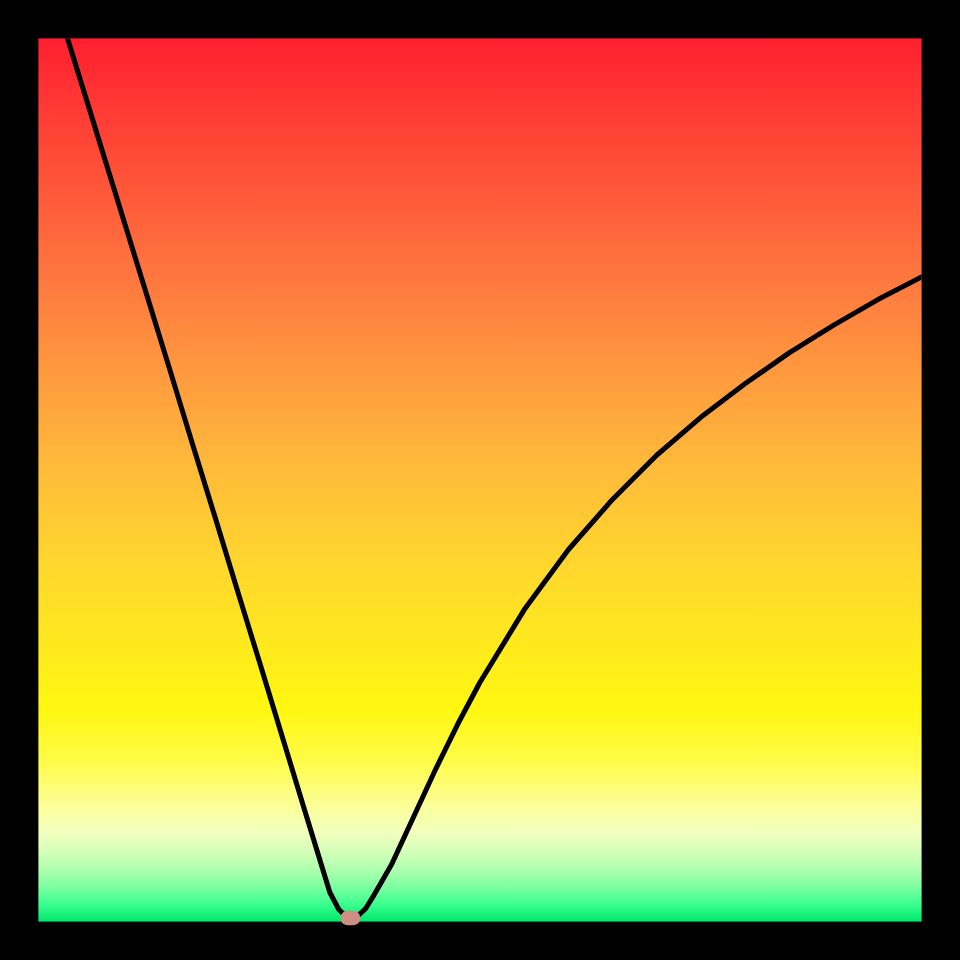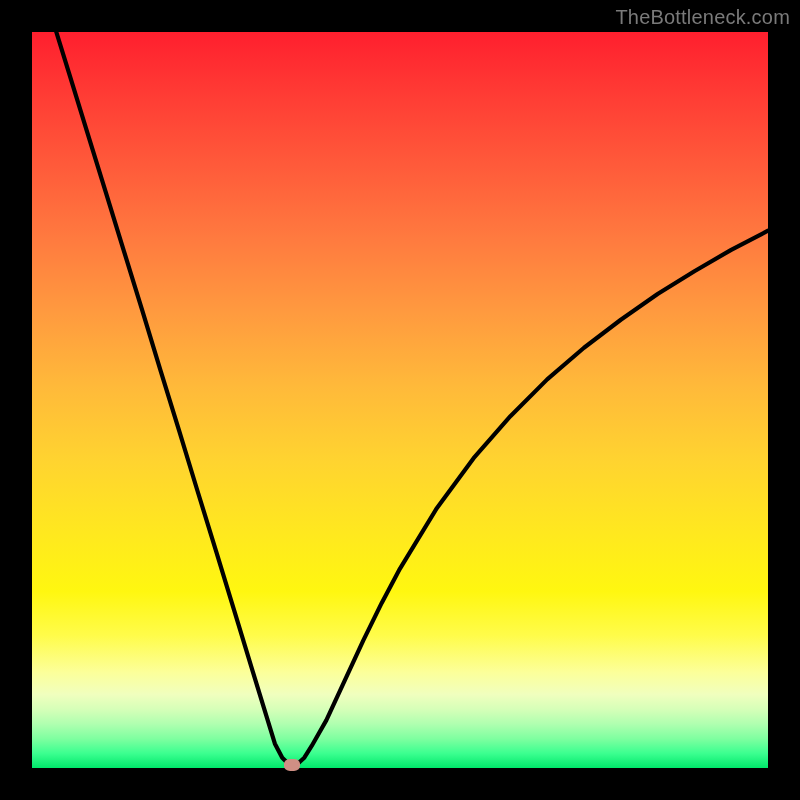--- a/index.html
+++ b/index.html
@@ -74,14 +74,13 @@
 </head>
 <body>
 
 <div class="frame">
   <div class="plot-area">
     <svg class="curve" viewBox="0 0 736 736" preserveAspectRatio="none">
       <path fill="none" stroke="#000" stroke-width="4.2" stroke-linecap="round" stroke-linejoin="round" d="M24.29 0.00 L36.80 40.48 L55.20 100.10 L73.60 159.71 L92.00 219.33 L110.40 278.94 L128.80 339.30 L147.20 398.91 L165.60 459.26 L184.00 518.88 L202.40 579.23 L220.80 639.58 L231.84 675.65 L242.88 711.71 L250.24 725.70 L257.60 733.06 L264.96 732.32 L272.32 725.70 L279.68 713.92 L294.40 688.16 L312.80 648.42 L331.20 608.67 L349.60 571.14 L368.00 536.54 L404.80 476.19 L441.60 426.14 L478.40 384.19 L515.20 347.39 L552.00 315.74 L588.80 287.78 L625.60 262.02 L662.40 239.20 L699.20 217.86 L736.00 198.72"></path>
     </svg>
     <div class="marker" style="left: 259.81px; top: 733.06px;"></div>
   </div>
-  <div class="watermark">TheBottleneck.com</div>
 </div>
 
 </body></html>

